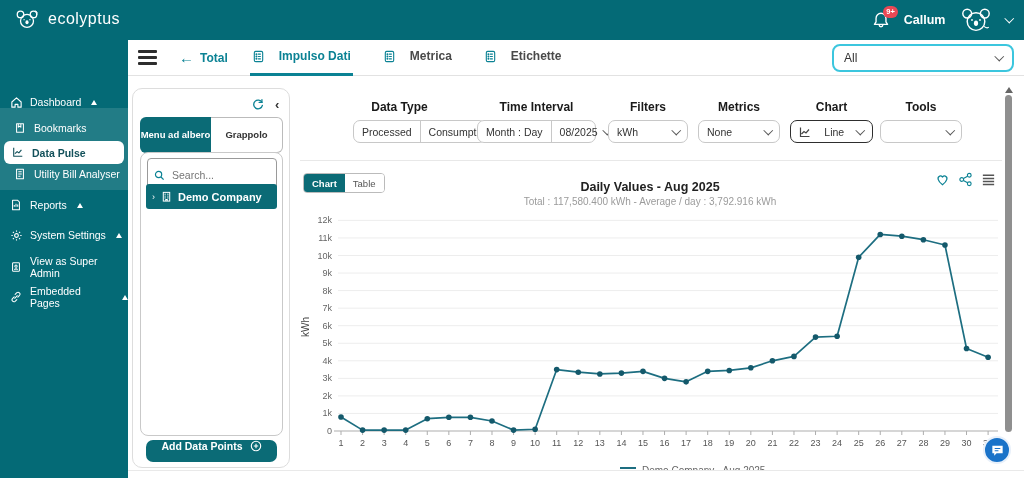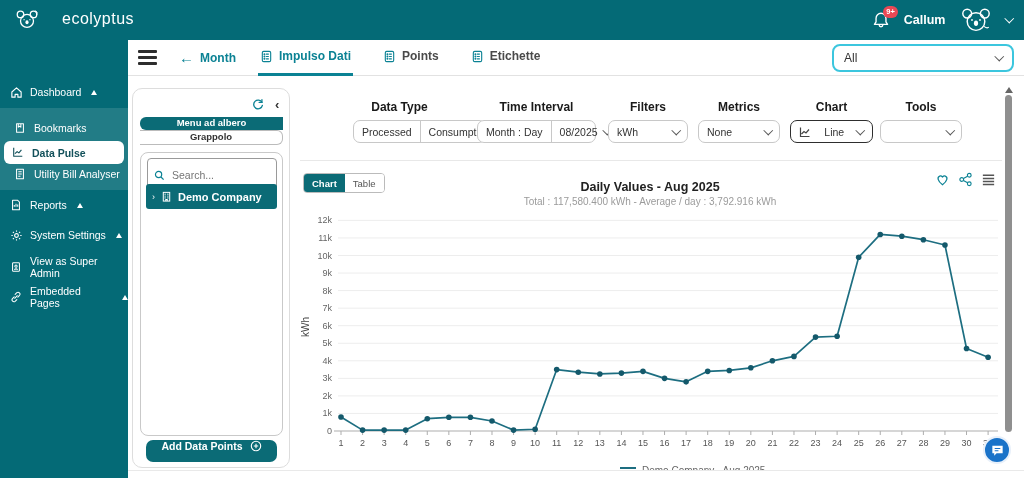--- a/index.html
+++ b/index.html
@@ -1,44 +1,44 @@
 <!DOCTYPE html>
 <html><head>
 <meta charset="utf-8">
 <style>
   html,body{margin:0;padding:0;}
   body{width:1024px;height:478px;overflow:hidden;font-family:"Liberation Sans","DejaVu Sans",sans-serif;background:#fff;position:relative;}
   .abs{position:absolute;}
   
   .topbar{left:0;top:0;width:1024px;height:40px;background:#046a76;}
-  .logo-wrap{left:14px;top:6px;display:flex;align-items:center;gap:22px;color:#fff;}
+  .logo-wrap{left:14px;top:6px;display:flex;align-items:center;gap:8px;color:#fff;}
   .logo-text{font-size:16px;letter-spacing:.5px;color:#fff;font-weight:400;}
   .hdr-right{right:12px;top:0;height:40px;display:flex;align-items:center;gap:14px;color:#fff;}
   .badge{position:absolute;top:-5px;right:-8px;background:#e84855;color:#fff;border-radius:8px;font-size:7.5px;font-weight:bold;padding:2px 3px;line-height:1;}
   .uname{font-size:12.5px;font-weight:bold;color:#fff;}
   
   .sidebar{left:0;top:40px;width:128px;height:438px;background:#046a76;}
   .side-item{position:absolute;left:0;width:128px;height:20px;display:flex;align-items:center;gap:7px;padding-left:10px;box-sizing:border-box;color:#fff;font-size:10.5px;cursor:pointer;}
   .sub-bg{position:absolute;left:0;top:68px;width:128px;height:82px;background:rgba(255,255,255,.12);}
   .side-pill{position:absolute;left:4px;top:101px;width:120px;height:23px;background:#fff;border-radius:6px;display:flex;align-items:center;gap:7px;padding-left:8px;box-sizing:border-box;color:#12505a;font-size:10.5px;font-weight:bold;}
   .caret-up{width:0;height:0;border-left:3.5px solid transparent;border-right:3.5px solid transparent;border-bottom:5px solid #fff;margin-left:3px;}
   .sicon{width:13px;height:13px;flex:none;display:inline-flex;}
   
   .navbar{left:128px;top:40px;width:896px;height:36px;background:#fff;border-bottom:1px solid #e2e2e2;display:flex;align-items:center;box-sizing:border-box;}
   .burger{margin-left:10px;width:19px;display:flex;flex-direction:column;gap:3.5px;cursor:pointer;}
   .burger i{height:2.4px;background:#2d2d2d;border-radius:1px;display:block;}
   .backbtn{margin-left:22px;display:flex;align-items:center;gap:6px;color:#0b8294;font-weight:bold;font-size:12px;cursor:pointer;}
   .tabs{margin-left:22px;display:flex;height:36px;gap:28px;}
-  .tab{display:flex;align-items:center;gap:6px;font-size:12px;color:#4a4a4a;border-bottom:3px solid transparent;box-sizing:border-box;padding:0 2px;cursor:pointer;font-weight:bold;}
+  .tab{display:flex;align-items:center;gap:14px;font-size:12px;color:#4a4a4a;border-bottom:3px solid transparent;box-sizing:border-box;padding:0 2px;cursor:pointer;font-weight:bold;}
   .tab.active{color:#0b8294;border-bottom-color:#0b8294;}
   .all-select{margin-left:auto;margin-right:10px;width:158px;height:24px;border:2px solid #3cc6de;border-radius:8px;display:flex;align-items:center;justify-content:space-between;padding:0 10px;font-size:12px;color:#333;cursor:pointer;background:#fff;}
   
   .panel-card{left:132px;top:88px;width:158px;height:380px;background:#fff;border:1px solid #ddd;border-radius:10px;box-sizing:border-box;}
   .tree-card{left:140px;top:152px;width:143px;height:284px;background:#fff;border:1px solid #c9c9c9;border-radius:8px;box-sizing:border-box;}
-  .ttab-wrap{left:140px;top:117px;width:143px;height:28px;display:flex;flex-direction:column;}
+  .ttab-wrap{left:140px;top:117px;width:143px;height:36px;display:flex;}
   .ttab{flex:1;display:flex;align-items:center;justify-content:center;text-align:center;font-size:9.5px;font-weight:bold;line-height:1.15;cursor:pointer;box-sizing:border-box;}
   .ttab.on{background:#0b6b76;color:#fff;border-radius:6px 0 0 6px;}
   .ttab.off{background:#fff;color:#333;border:1px solid #bbb;border-left:none;border-radius:0 6px 6px 0;}
   .searchbox{left:147px;top:158px;width:130px;height:19px;border:1px solid #9a9a9a;border-radius:4px;display:flex;align-items:center;padding:16px 6px;gap:5px;background:#fff;box-sizing:border-box;}
   .searchbox input{border:none;outline:none;width:90px;font-size:10.5px;color:#444;font-family:inherit;background:transparent;}
   .tree-row{left:146px;top:184px;width:131px;height:25px;background:#0b6b76;border-radius:3px;display:flex;align-items:center;gap:6px;padding:0 6px;box-sizing:border-box;color:#fff;font-size:11px;font-weight:bold;cursor:pointer;}
   .addbtn{left:146px;top:440px;width:131px;height:22px;background:#0b6b76;border-radius:7px;color:#fff;font-size:10.5px;font-weight:bold;display:flex;align-items:flex-start;justify-content:center;gap:7px;cursor:pointer;}
   
   .fgroup{position:absolute;top:100px;text-align:center;}
   .flabel{font-size:12px;font-weight:bold;color:#1a1a1a;margin-bottom:6px;}
@@ -107,21 +107,21 @@
           </g>
         </svg>
     </span>
     <span class="cv w"></span>
   </div>
 </div>
 
 <div class="abs sidebar">
   <div class="sub-bg"></div>
 
-  <div class="side-item" style="top:42px;">
+  <div class="side-item" style="top:52px;">
     <span class="sicon">
       <svg viewBox="0 0 14 14" width="13" height="13">
           <path d="M2 6.5 L7 2 L12 6.5 V12 H8.5 V9 H5.5 V12 H2 Z" fill="none" stroke="#fff" stroke-width="1.2" stroke-linejoin="round"></path>
         </svg>
     </span>
     <span>Dashboard</span>
     <span class="caret-up"></span>
   </div>
 
   <div class="side-item" style="top:78px;padding-left:14px;">
@@ -203,21 +203,21 @@
 </div>
 
 <div class="abs navbar">
   <span class="burger">
       <i></i>
       <i></i>
       <i></i>
     </span>
   <span class="backbtn">
     <span style="font-size:15px;">←</span>
-    <span>Month</span>
+    <span>Total</span>
   </span>
   <div class="tabs">
     <span class="tab active">
       <span class="sicon">
         <svg viewBox="0 0 14 14" width="13" height="13">
             <g fill="none" stroke="#0b8294" stroke-width="1.2">
               <rect x="2.5" y="1.5" width="9" height="11" rx="1.5"></rect>
               <path d="M6.5 4.5 h3 M6.5 7 h3 M6.5 9.5 h3"></path>
               <circle cx="4.8" cy="4.5" r=".5" fill="#0b8294"></circle>
               <circle cx="4.8" cy="7" r=".5" fill="#0b8294"></circle>
@@ -232,21 +232,21 @@
         <svg viewBox="0 0 14 14" width="13" height="13">
             <g fill="none" stroke="#0b8294" stroke-width="1.2">
               <rect x="2.5" y="1.5" width="9" height="11" rx="1.5"></rect>
               <path d="M6.5 4.5 h3 M6.5 7 h3 M6.5 9.5 h3"></path>
               <circle cx="4.8" cy="4.5" r=".5" fill="#0b8294"></circle>
               <circle cx="4.8" cy="7" r=".5" fill="#0b8294"></circle>
               <circle cx="4.8" cy="9.5" r=".5" fill="#0b8294"></circle>
             </g>
           </svg>
       </span>
-      <span>Points</span>
+      <span>Metrica</span>
     </span>
     <span class="tab">
       <span class="sicon">
         <svg viewBox="0 0 14 14" width="13" height="13">
             <g fill="none" stroke="#0b8294" stroke-width="1.2">
               <rect x="2.5" y="1.5" width="9" height="11" rx="1.5"></rect>
               <path d="M6.5 4.5 h3 M6.5 7 h3 M6.5 9.5 h3"></path>
               <circle cx="4.8" cy="4.5" r=".5" fill="#0b8294"></circle>
               <circle cx="4.8" cy="7" r=".5" fill="#0b8294"></circle>
               <circle cx="4.8" cy="9.5" r=".5" fill="#0b8294"></circle>

